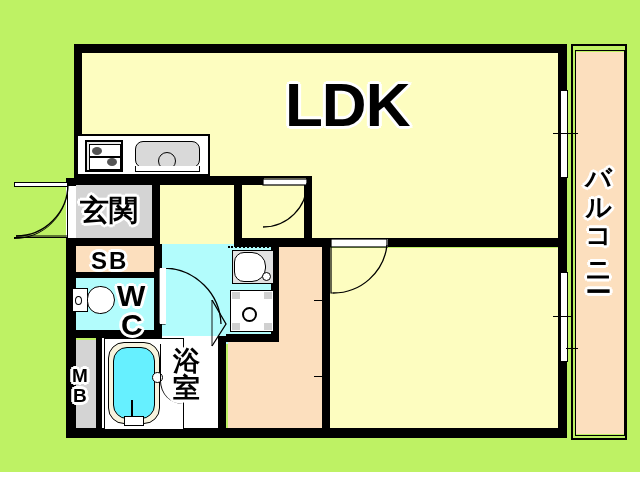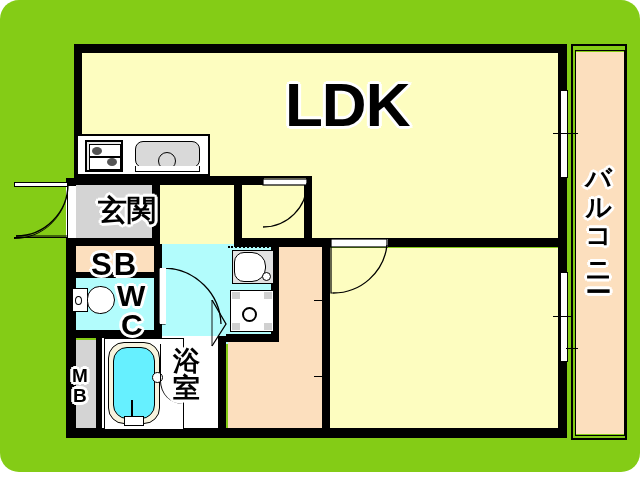--- a/index.html
+++ b/index.html
@@ -11,22 +11,21 @@
   body {
     width: 640px;
     height: 480px;
     font-family: "Liberation Sans", "DejaVu Sans", sans-serif;
     overflow: hidden;
   }
   #plan {
     position: relative;
     width: 640px;
     height: 472px;
-    background: #84cc16;
-    border-radius: 19px;
+    background: #bef264;
   }
   .abs { position: absolute; }
 
   
   .fill-ldk    { background: #fdfdc0; }
   .fill-yoshitsu { background: #fdfdc0; }
   .fill-peach  { background: #fcdfbe; }
   .fill-cyan   { background: #b2fcfc; }
   .fill-gray   { background: #d4d4d4; }
   .fill-white  { background: #ffffff; }
@@ -52,21 +51,21 @@
     font-size: 62px;
     letter-spacing: -1px;
   }
   .lbl-num {
     font-size: 60px;
   }
   .lbl-med {
     font-size: 29px;
   }
   .lbl-sb {
-    font-size: 31px;
+    font-size: 24px;
     letter-spacing: 2px;
   }
   .lbl-wc {
     font-size: 30px;
     line-height: 0.95;
   }
   .lbl-mb {
     font-size: 19px;
     line-height: 1.05;
   }
@@ -317,21 +316,21 @@
 
   <div class="abs" style="left:314px; top:300px; width:14px; height:1px; background:#000;"></div>
   <div class="abs" style="left:314px; top:376px; width:14px; height:1px; background:#000;"></div>
 
   <div class="label lbl-big halo" style="left:285px; top:74px;">
     <span>LDK</span>
   </div>
 
 
 
-  <div class="label lbl-med halo" style="left:98px; top:196px;font-family:Liberation Serif, serif;">
+  <div class="label lbl-med halo" style="left:80px; top:196px;font-family:Liberation Serif, serif;">
     <span>玄関</span>
   </div>
 
   <div class="label lbl-sb halo" style="left:91px; top:249px;">
     <span>SB</span>
   </div>
 
   <div class="label lbl-wc halo" style="left:117px; top:282px; text-align:left;">
     <span>W</span><br>
     <span style="margin-left:4px; display:inline-block;">C</span>

